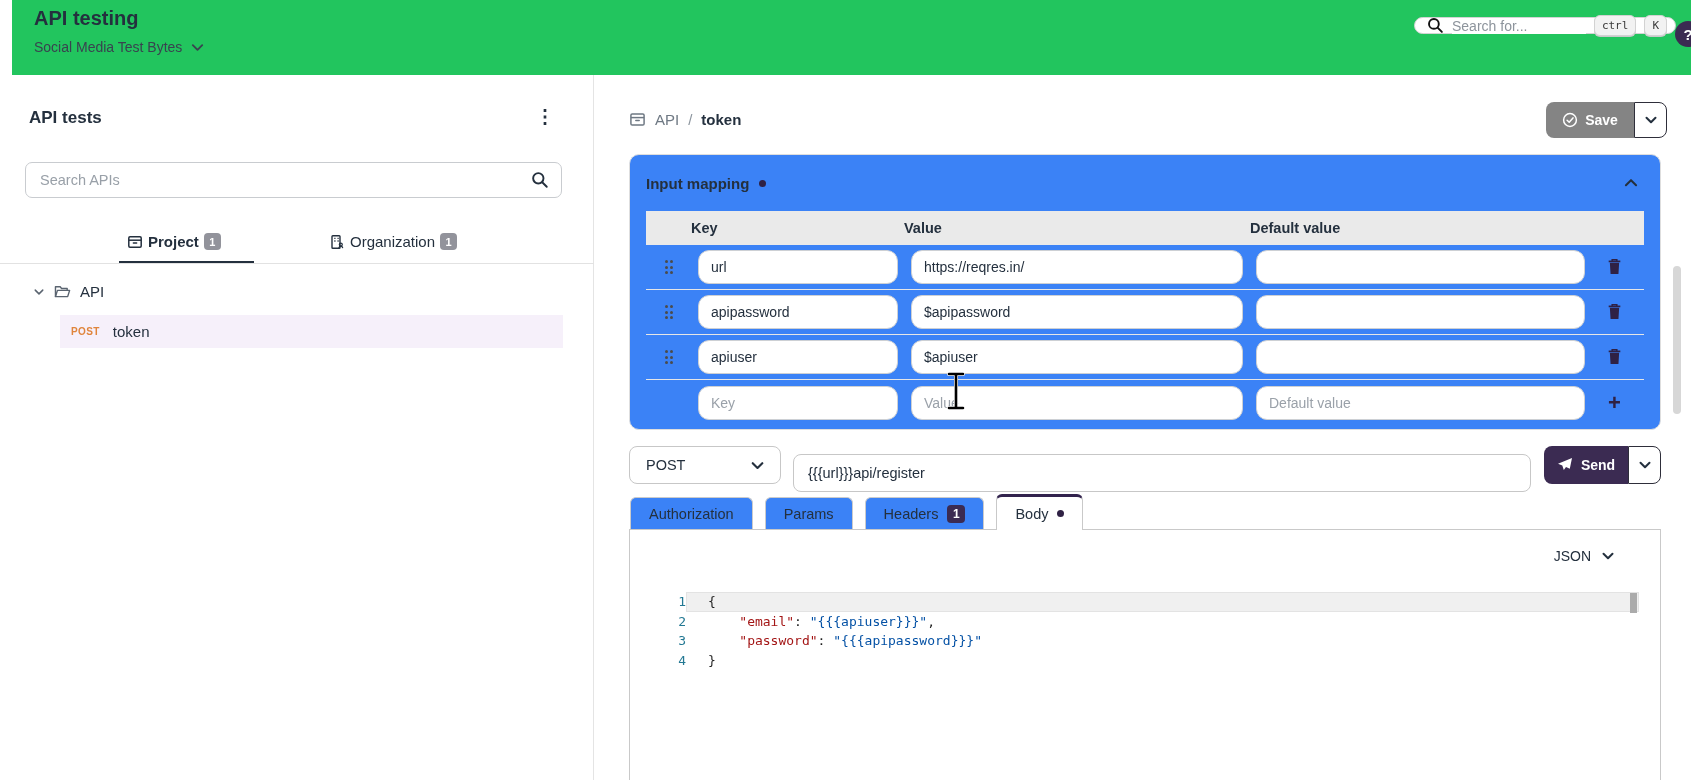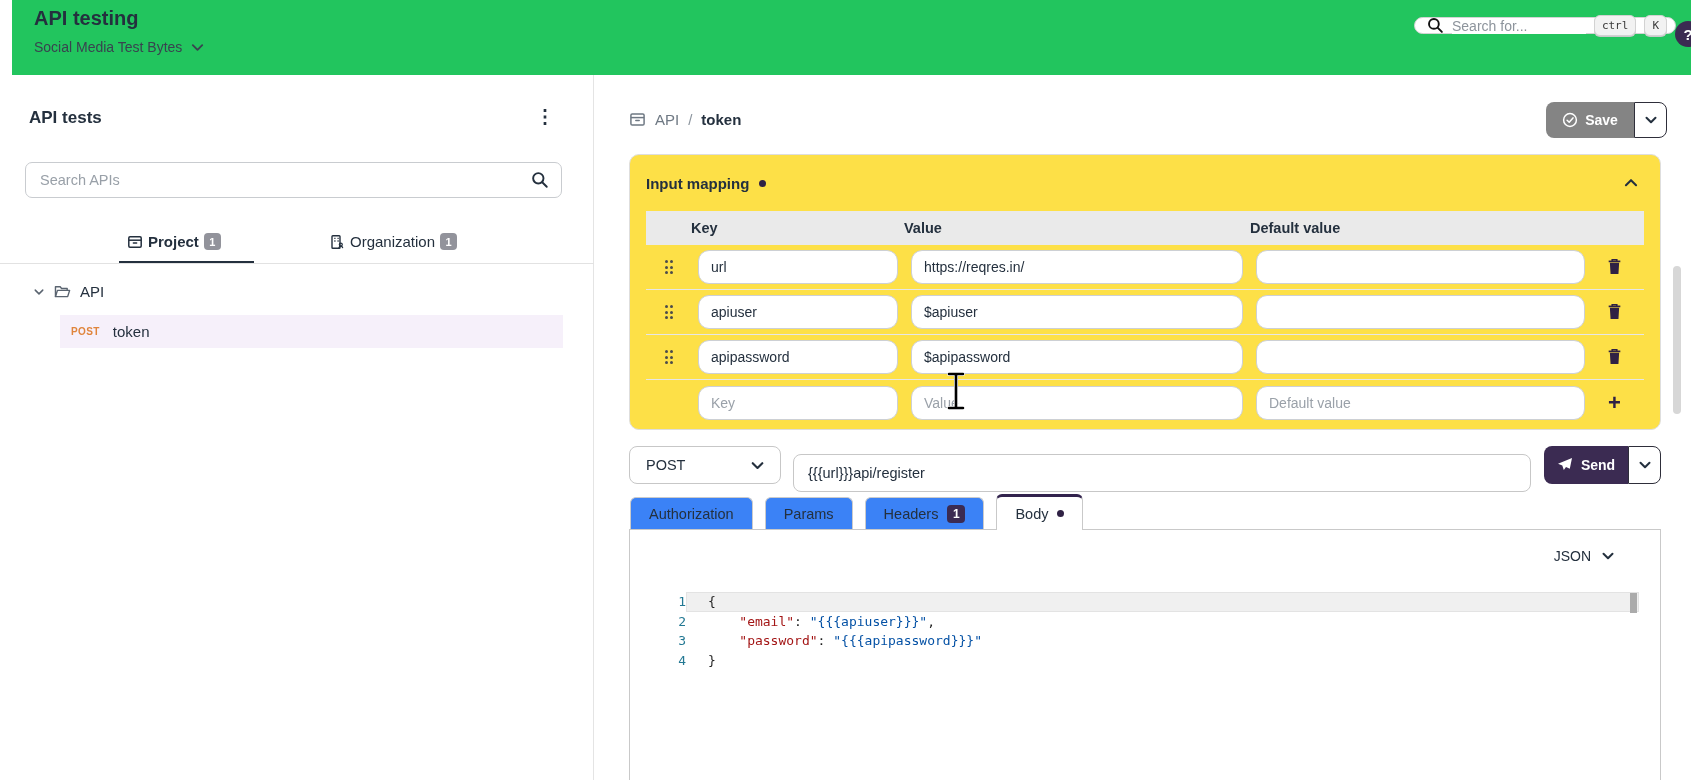--- a/index.html
+++ b/index.html
@@ -39,21 +39,21 @@
   
   .breadcrumb { position:absolute; left:629px; top:104px; height:30px; display:flex; align-items:center; gap:9px; }
   .bc-root { font-size:15px; color:#6e7883; cursor:pointer; }
   .bc-sep { font-size:15px; color:#8c959e; }
   .bc-current { font-size:15px; font-weight:600; color:#24303e; }
 
   .save-split { position:absolute; left:1546px; top:102px; height:36px; display:flex; }
   .save-main { width:88px; height:36px; background:#848484; border-radius:8px 0 0 8px; color:#fff; font-size:14px; font-weight:700; display:flex; align-items:center; justify-content:center; gap:7px; cursor:pointer; }
   .save-drop { width:33px; height:36px; background:#fff; border:1.5px solid #2e2e3a; border-radius:0 8px 8px 0; display:flex; align-items:center; justify-content:center; cursor:pointer; }
 
-  .card { position:absolute; left:629px; top:154px; width:1032px; height:276px; border:1px solid #dedede; border-radius:10px; background:#fde047; }
+  .card { position:absolute; left:629px; top:154px; width:1032px; height:276px; border:1px solid #dedede; border-radius:10px; background:#3b82f6; }
   .card-head { height:56px; display:flex; align-items:center; padding:0 20px 0 16px; }
   .card-title { font-size:15px; font-weight:600; color:#24303e; }
   .dirty-dot { width:7px; height:7px; border-radius:50%; background:#2f2144; margin-left:10px; }
   .card-collapse { margin-left:auto; cursor:pointer; display:flex; }
 
   .imap-header { margin:0 16px; height:34px; background:#eaeaea; display:flex; align-items:center; font-size:14.5px; font-weight:600; color:#24303e; }
   .imap-header .c-grip { width:44px; }
   .imap-header .c-key { width:213px; padding-left:1px; }
   .imap-header .c-val { width:345px; padding-left:1px; }
   .imap-header .c-def { width:342px; padding-left:2px; }
@@ -256,22 +256,22 @@
       <span class="grip-cell">
           <span class="grip">
             <i></i>
             <i></i>
             <i></i>
             <i></i>
             <i></i>
             <i></i>
           </span>
         </span>
-      <input class="cell-input in-key" value="apiuser" style="">
-      <input class="cell-input in-val" value="$apiuser" style="">
+      <input class="cell-input in-key" value="apipassword" style="">
+      <input class="cell-input in-val" value="$apipassword" style="">
       <input class="cell-input in-def" value="" style="">
       <span class="row-action">
         <svg class="icon" width="17" height="18" viewBox="0 0 16 17">
             <path d="M2.5 3.2h11" stroke="#2f2144" stroke-width="1.6"></path>
             <path d="M5.8 3V1.6h4.4V3" fill="none" stroke="#2f2144" stroke-width="1.4"></path>
             <path d="M3.6 4.6h8.8l-.7 10.4H4.3z" fill="#2f2144"></path>
           </svg>
       </span>
     </div>
 
@@ -279,22 +279,22 @@
       <span class="grip-cell">
           <span class="grip">
             <i></i>
             <i></i>
             <i></i>
             <i></i>
             <i></i>
             <i></i>
           </span>
         </span>
-      <input class="cell-input in-key" value="apipassword" style="">
-      <input class="cell-input in-val" value="$apipassword" style="">
+      <input class="cell-input in-key" value="apiuser" style="">
+      <input class="cell-input in-val" value="$apiuser" style="">
       <input class="cell-input in-def" value="" style="">
       <span class="row-action">
         <svg class="icon" width="17" height="18" viewBox="0 0 16 17">
             <path d="M2.5 3.2h11" stroke="#2f2144" stroke-width="1.6"></path>
             <path d="M5.8 3V1.6h4.4V3" fill="none" stroke="#2f2144" stroke-width="1.4"></path>
             <path d="M3.6 4.6h8.8l-.7 10.4H4.3z" fill="#2f2144"></path>
           </svg>
       </span>
     </div>
 

